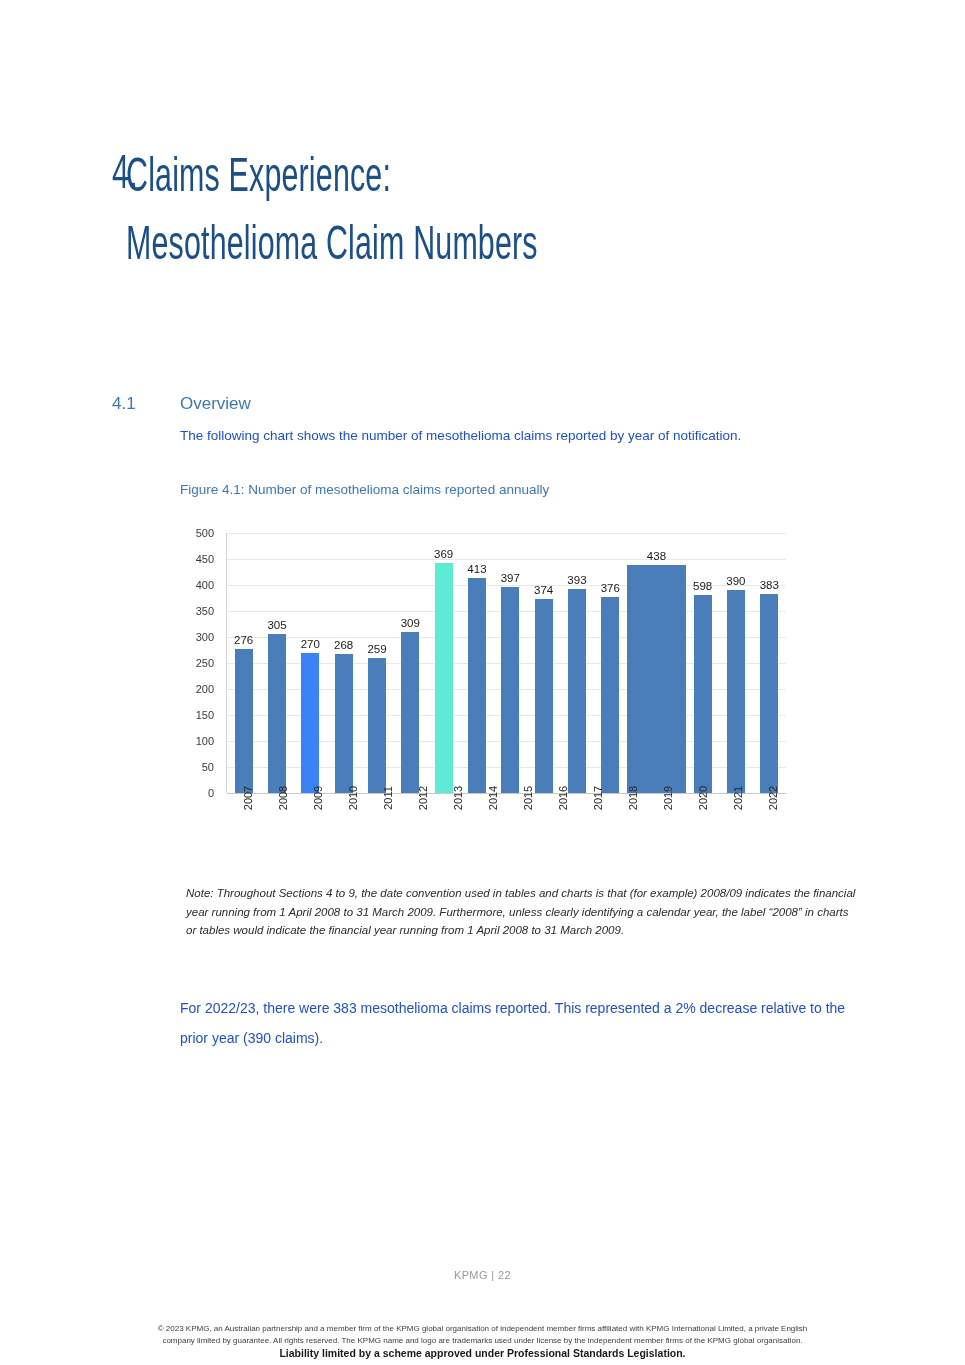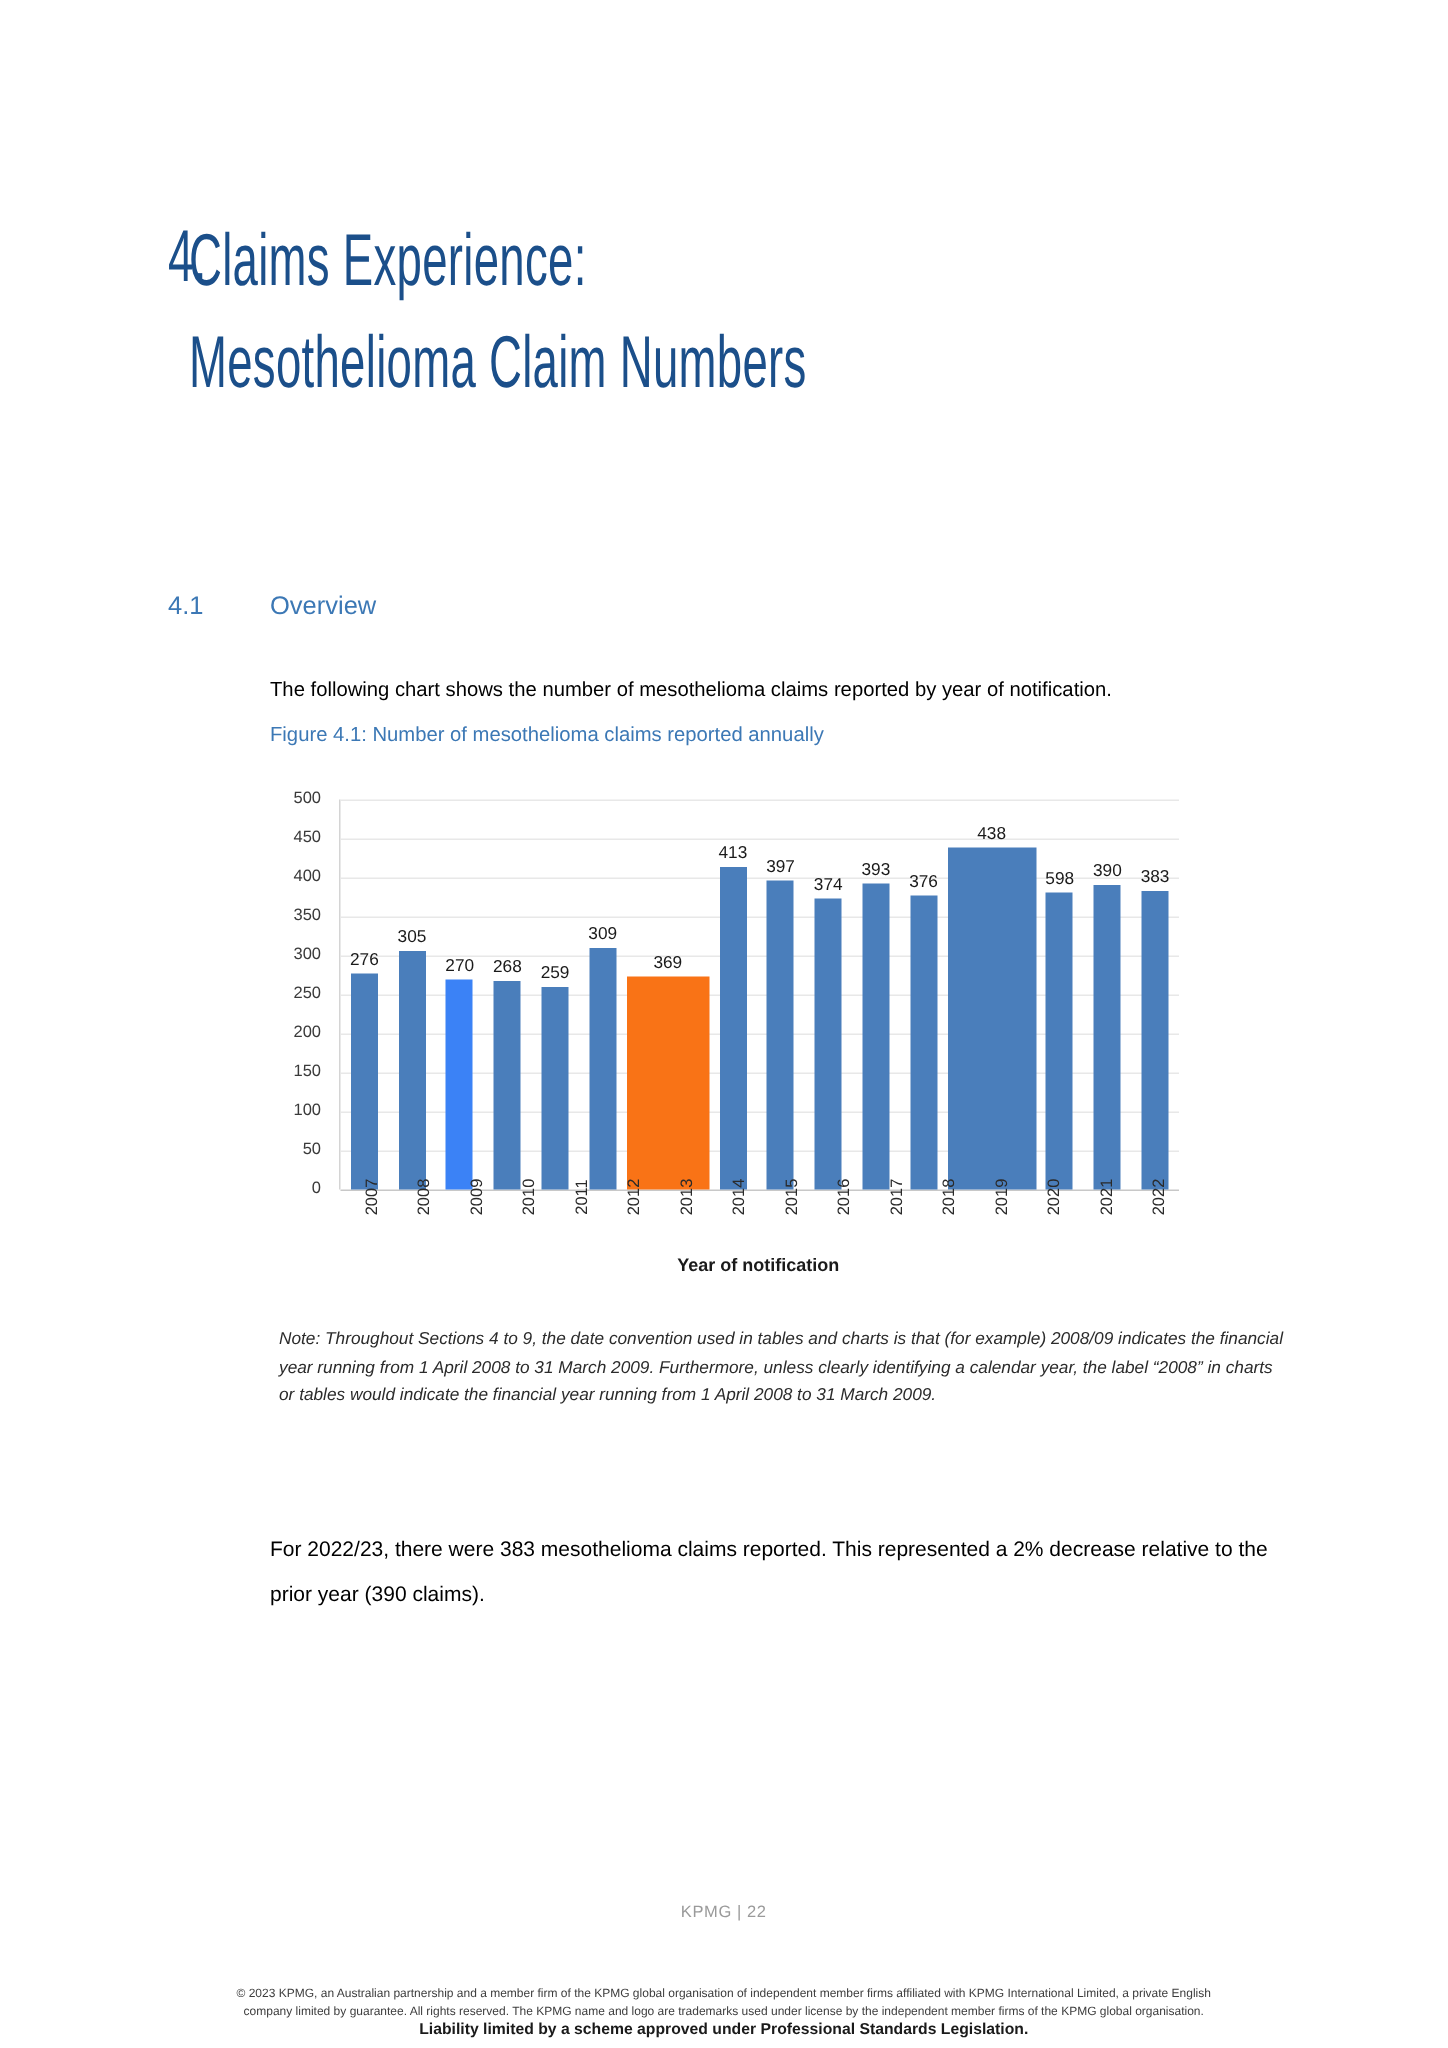--- a/index.html
+++ b/index.html
@@ -68,22 +68,21 @@
   .sec-label { flex: 1; }
 
   
   .body-para {
     position: absolute;
     left: 180px;
     width: 672px;
     font-size: 13.5px;
     line-height: 23px;
     text-align: justify;
-    color: #000000;
-    margin-top: 24px;
+    color: #1d4ed8;
   }
   #intro-para { top: 424px; }
 
   .fig-caption {
     position: absolute;
     left: 180px;
     top: 480px;
     width: 680px;
     font-size: 13.5px;
     line-height: 20px;
@@ -323,21 +322,21 @@
           <div class="bar" title="2011: 259" style="height: 134.68px; background: rgb(74, 126, 187);">
             <div class="bar-label">259</div>
           </div>
         </div>
         <div class="bar-slot">
           <div class="bar" title="2012: 309" style="height: 160.68px; background: rgb(74, 126, 187);">
             <div class="bar-label">309</div>
           </div>
         </div>
         <div class="bar-slot">
-          <div class="bar" title="2013: 369" style="height: 142px; background: #f97316; padding-left: 37px;">
+          <div class="bar" title="2013: 369" style="height: 230px; background: #5eead4;">
             <div class="bar-label">369</div>
           </div>
         </div>
         <div class="bar-slot">
           <div class="bar" title="2014: 413" style="height: 214.76px; background: rgb(74, 126, 187);">
             <div class="bar-label">413</div>
           </div>
         </div>
         <div class="bar-slot">
           <div class="bar" title="2015: 397" style="height: 206.44px; background: rgb(74, 126, 187);">
@@ -424,21 +423,20 @@
       <div class="x-slot">
         <div class="x-tick">2020</div>
       </div>
       <div class="x-slot">
         <div class="x-tick">2021</div>
       </div>
       <div class="x-slot">
         <div class="x-tick">2022</div>
       </div>
     </div>
-  <div class="x-title">Year of notification</div>
 </div>
 
 <div class="note">Note: Throughout Sections 4 to 9, the date convention used in tables and charts is that (for example) 2008/09 indicates the financial year running from 1 April 2008 to 31 March 2009. Furthermore, unless clearly identifying a calendar year, the label “2008” in charts or tables would indicate the financial year running from 1 April 2008 to 31 March 2009.</div>
 
 <div class="body-para" id="closing-para">For 2022/23, there were 383 mesothelioma claims reported. This represented a 2% decrease relative to the prior year (390 claims).</div>
 
 <div class="page-marker">KPMG  |  22</div>
 <div class="footer-legal">
   <span>© 2023 KPMG, an Australian partnership and a member firm of the KPMG global organisation of independent member firms affiliated with KPMG International Limited, a private English</span><br>
   <span>company limited by guarantee. All rights reserved. The KPMG name and logo are trademarks used under license by the independent member  firms of the KPMG global organisation.</span>

